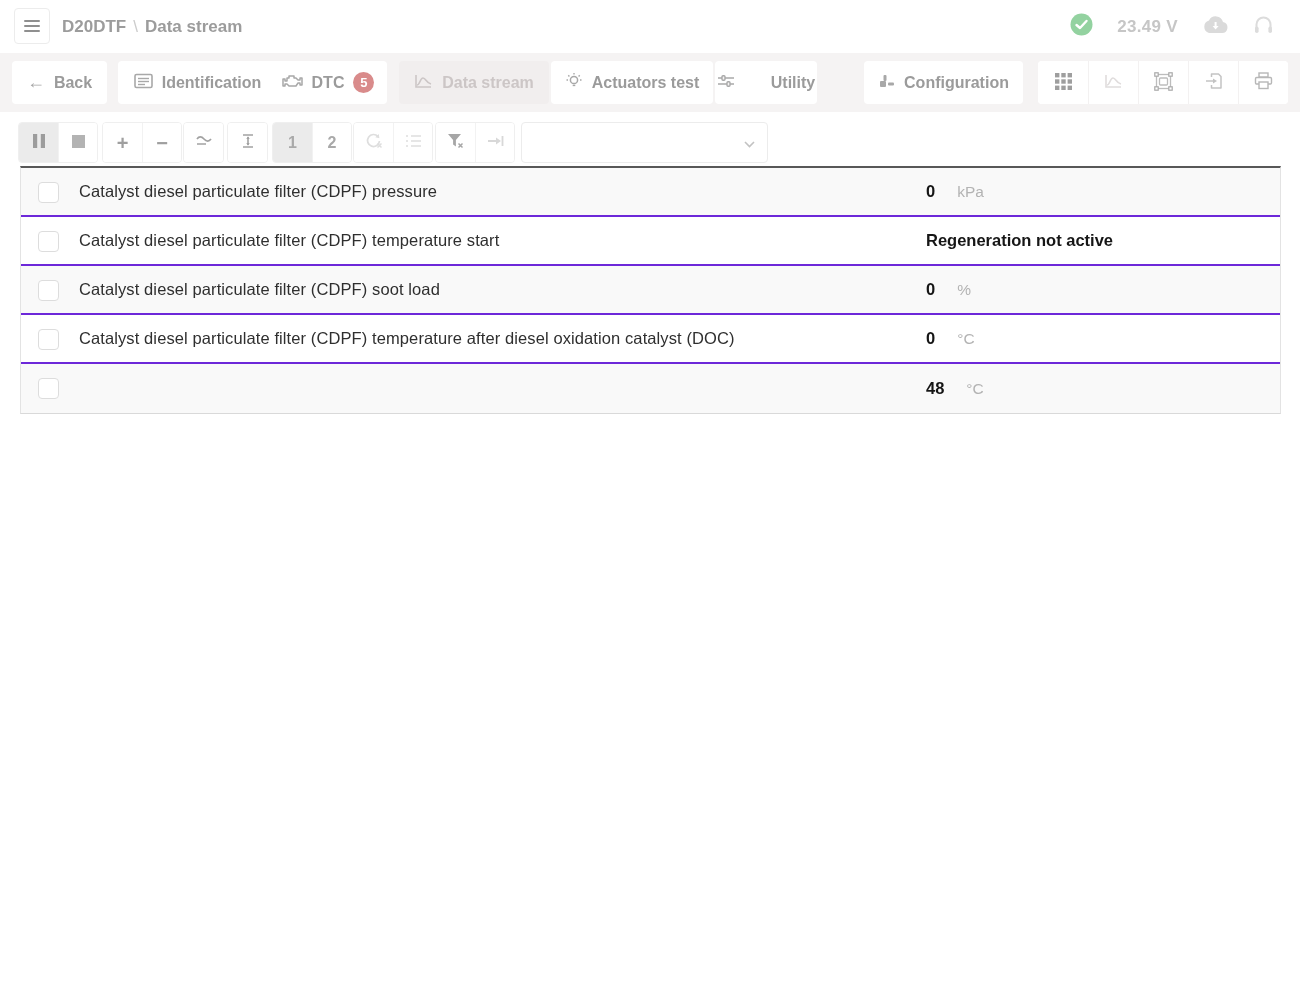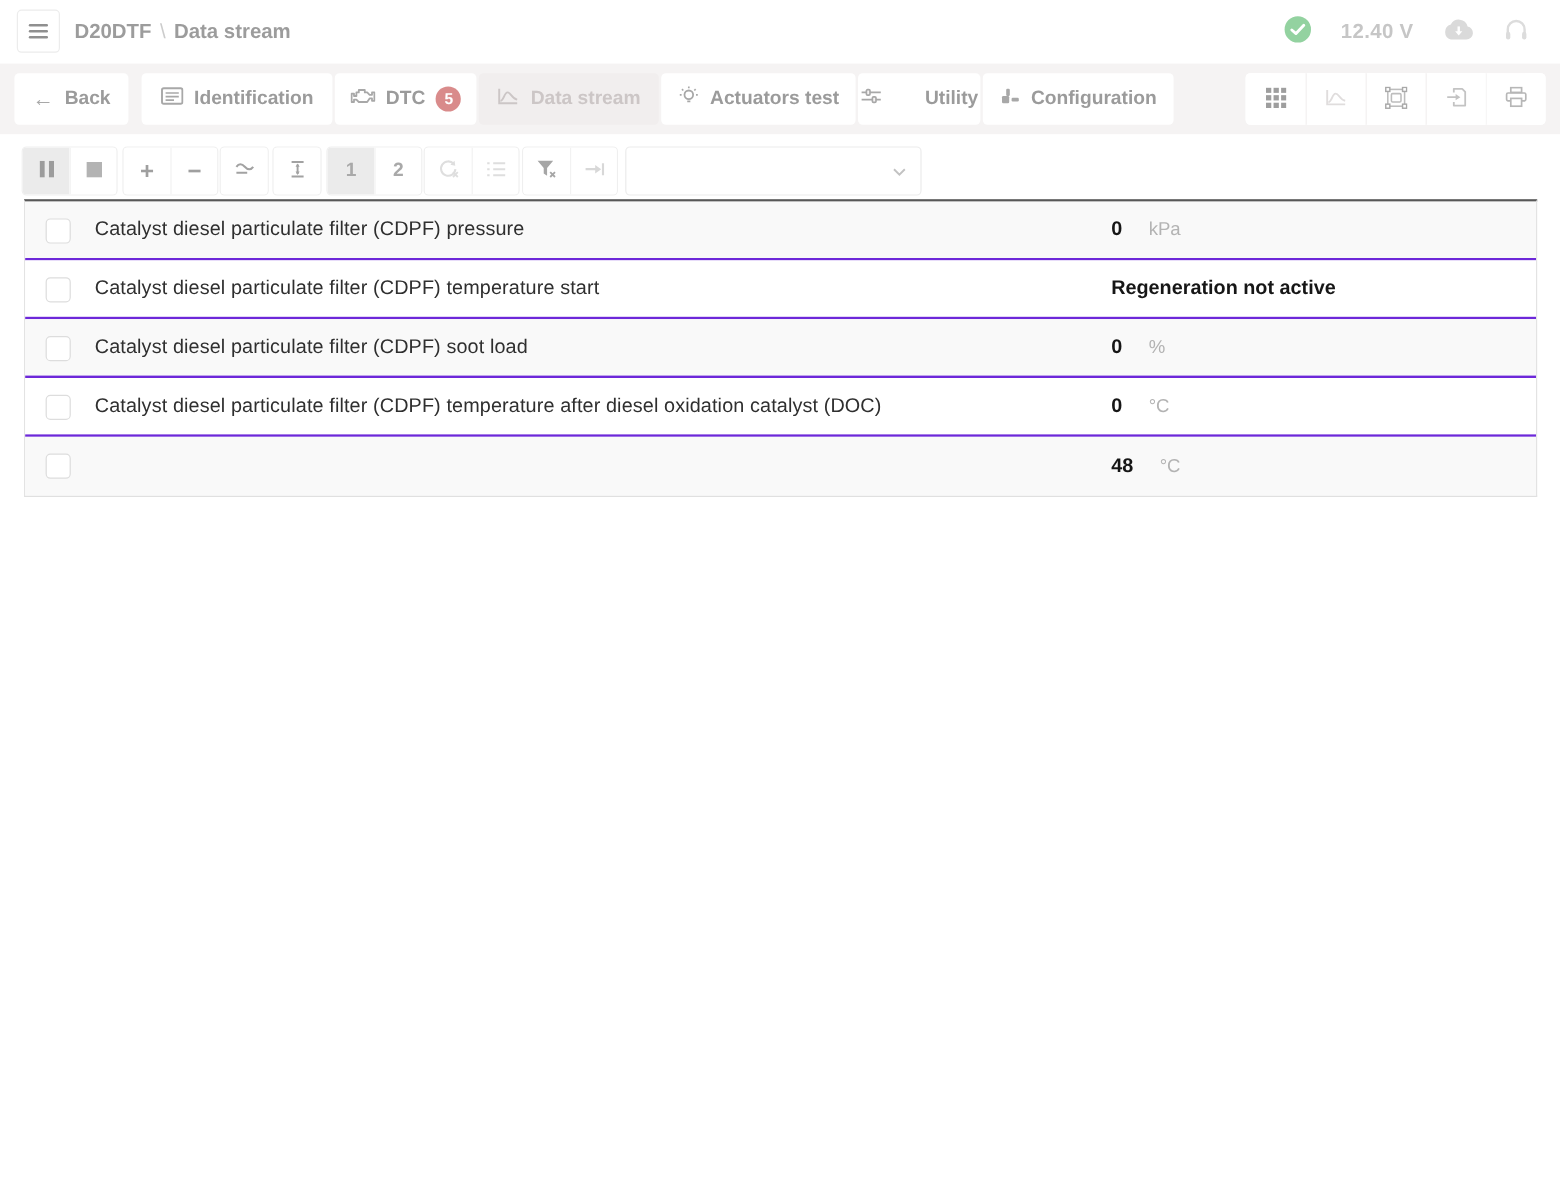--- a/index.html
+++ b/index.html
@@ -16,25 +16,25 @@
   .breadcrumb .sep { color:#cccccc; font-weight:400; padding:0 7px; }
   .topbar-right { position:absolute; right:26px; top:0; height:53px; display:flex; align-items:center; gap:24px; }
   .voltage { font-size:17px; font-weight:600; color:#c6c6c6; letter-spacing:.3px; }
 
   
   .tabstrip { position:absolute; left:0; top:53px; width:1300px; height:59px; background:#f5f3f3; }
   .tab { position:absolute; top:8px; height:43px; background:#fff; border:none; border-radius:4px; display:flex; align-items:center; justify-content:center; gap:9px; font-family:inherit; font-size:16px; font-weight:600; color:#9b9b9b; cursor:pointer; }
   .tab svg { flex:none; }
   .t-back   { left:12px;  width:95px;  }
   .t-ident  { left:118px; width:159px; }
-  .t-dtc    { left:279px; width:118px; }
+  .t-dtc    { left:269px; width:118px; }
   .t-stream { left:399px; width:150px; background:#f1eeee; color:#ccc6c6; }
   .t-act    { left:551px; width:162px;text-align:right; }
   .t-util   { left:715px; width:102px;gap:36px; }
-  .t-conf   { left:819px; width:159px; }
+  .t-conf   { left:864px; width:159px; }
   .back-arrow { font-size:18px; font-weight:400; color:#a8a8a8; }
   .badge { display:inline-flex; align-items:center; justify-content:center; width:21px; height:21px; border-radius:50%; background:#d98b8b; color:#fff; font-size:13px; font-weight:700; }
   .view-switch { position:absolute; left:1038px; top:8px; height:43px; display:flex; background:#fff; border-radius:4px; }
   .view-btn { width:50px; height:43px; background:#fff; border:none; border-left:1px solid #f3f1f1; display:flex; align-items:center; justify-content:center; cursor:pointer; }
   .view-btn:first-child { border-left:none; border-radius:4px 0 0 4px; }
   .view-btn:last-child { border-radius:0 4px 4px 0; }
 
   
   .toolbar { position:absolute; left:0; top:112px; width:1300px; height:54px; background:#fff; }
   .tgroup { position:absolute; top:10px; height:41px; display:flex; background:#fff; border:1px solid #efefef; border-radius:4px; overflow:hidden; }
@@ -80,21 +80,21 @@
       <span class="sep">\</span>
       <span>Data stream</span>
     </div>
     <div class="topbar-right">
       <span>
         <svg width="23" height="23" viewBox="0 0 23 23">
             <circle cx="11.5" cy="11.5" r="11" fill="#93d2a0"></circle>
             <polyline points="6.5,12 10,15 16.5,8" fill="none" stroke="#fff" stroke-width="2.4" stroke-linecap="round" stroke-linejoin="round"></polyline>
           </svg>
       </span>
-      <span class="voltage">12.40 V</span>
+      <span class="voltage">23.49 V</span>
       <span style="cursor:pointer">
         <svg width="27" height="19" viewBox="0 0 27 19">
             <path d="M7 18 h13 a5.5 5.5 0 0 0 1-10.9 A7.5 7.5 0 0 0 7 5.5 A6.5 6.5 0 0 0 7 18 z" fill="#dadada"></path>
             <rect x="12.6" y="7" width="2" height="5" fill="#fff"></rect>
             <polygon points="10.6,11 16.6,11 13.6,14.6" fill="#fff"></polygon>
           </svg>
       </span>
       <span style="cursor:pointer">
         <svg width="21" height="21" viewBox="0 0 21 21">
             <path d="M3.5 15 v-4.5 a7 7 0 0 1 14 0 V15" fill="none" stroke="#dcdcdc" stroke-width="2"></path>

